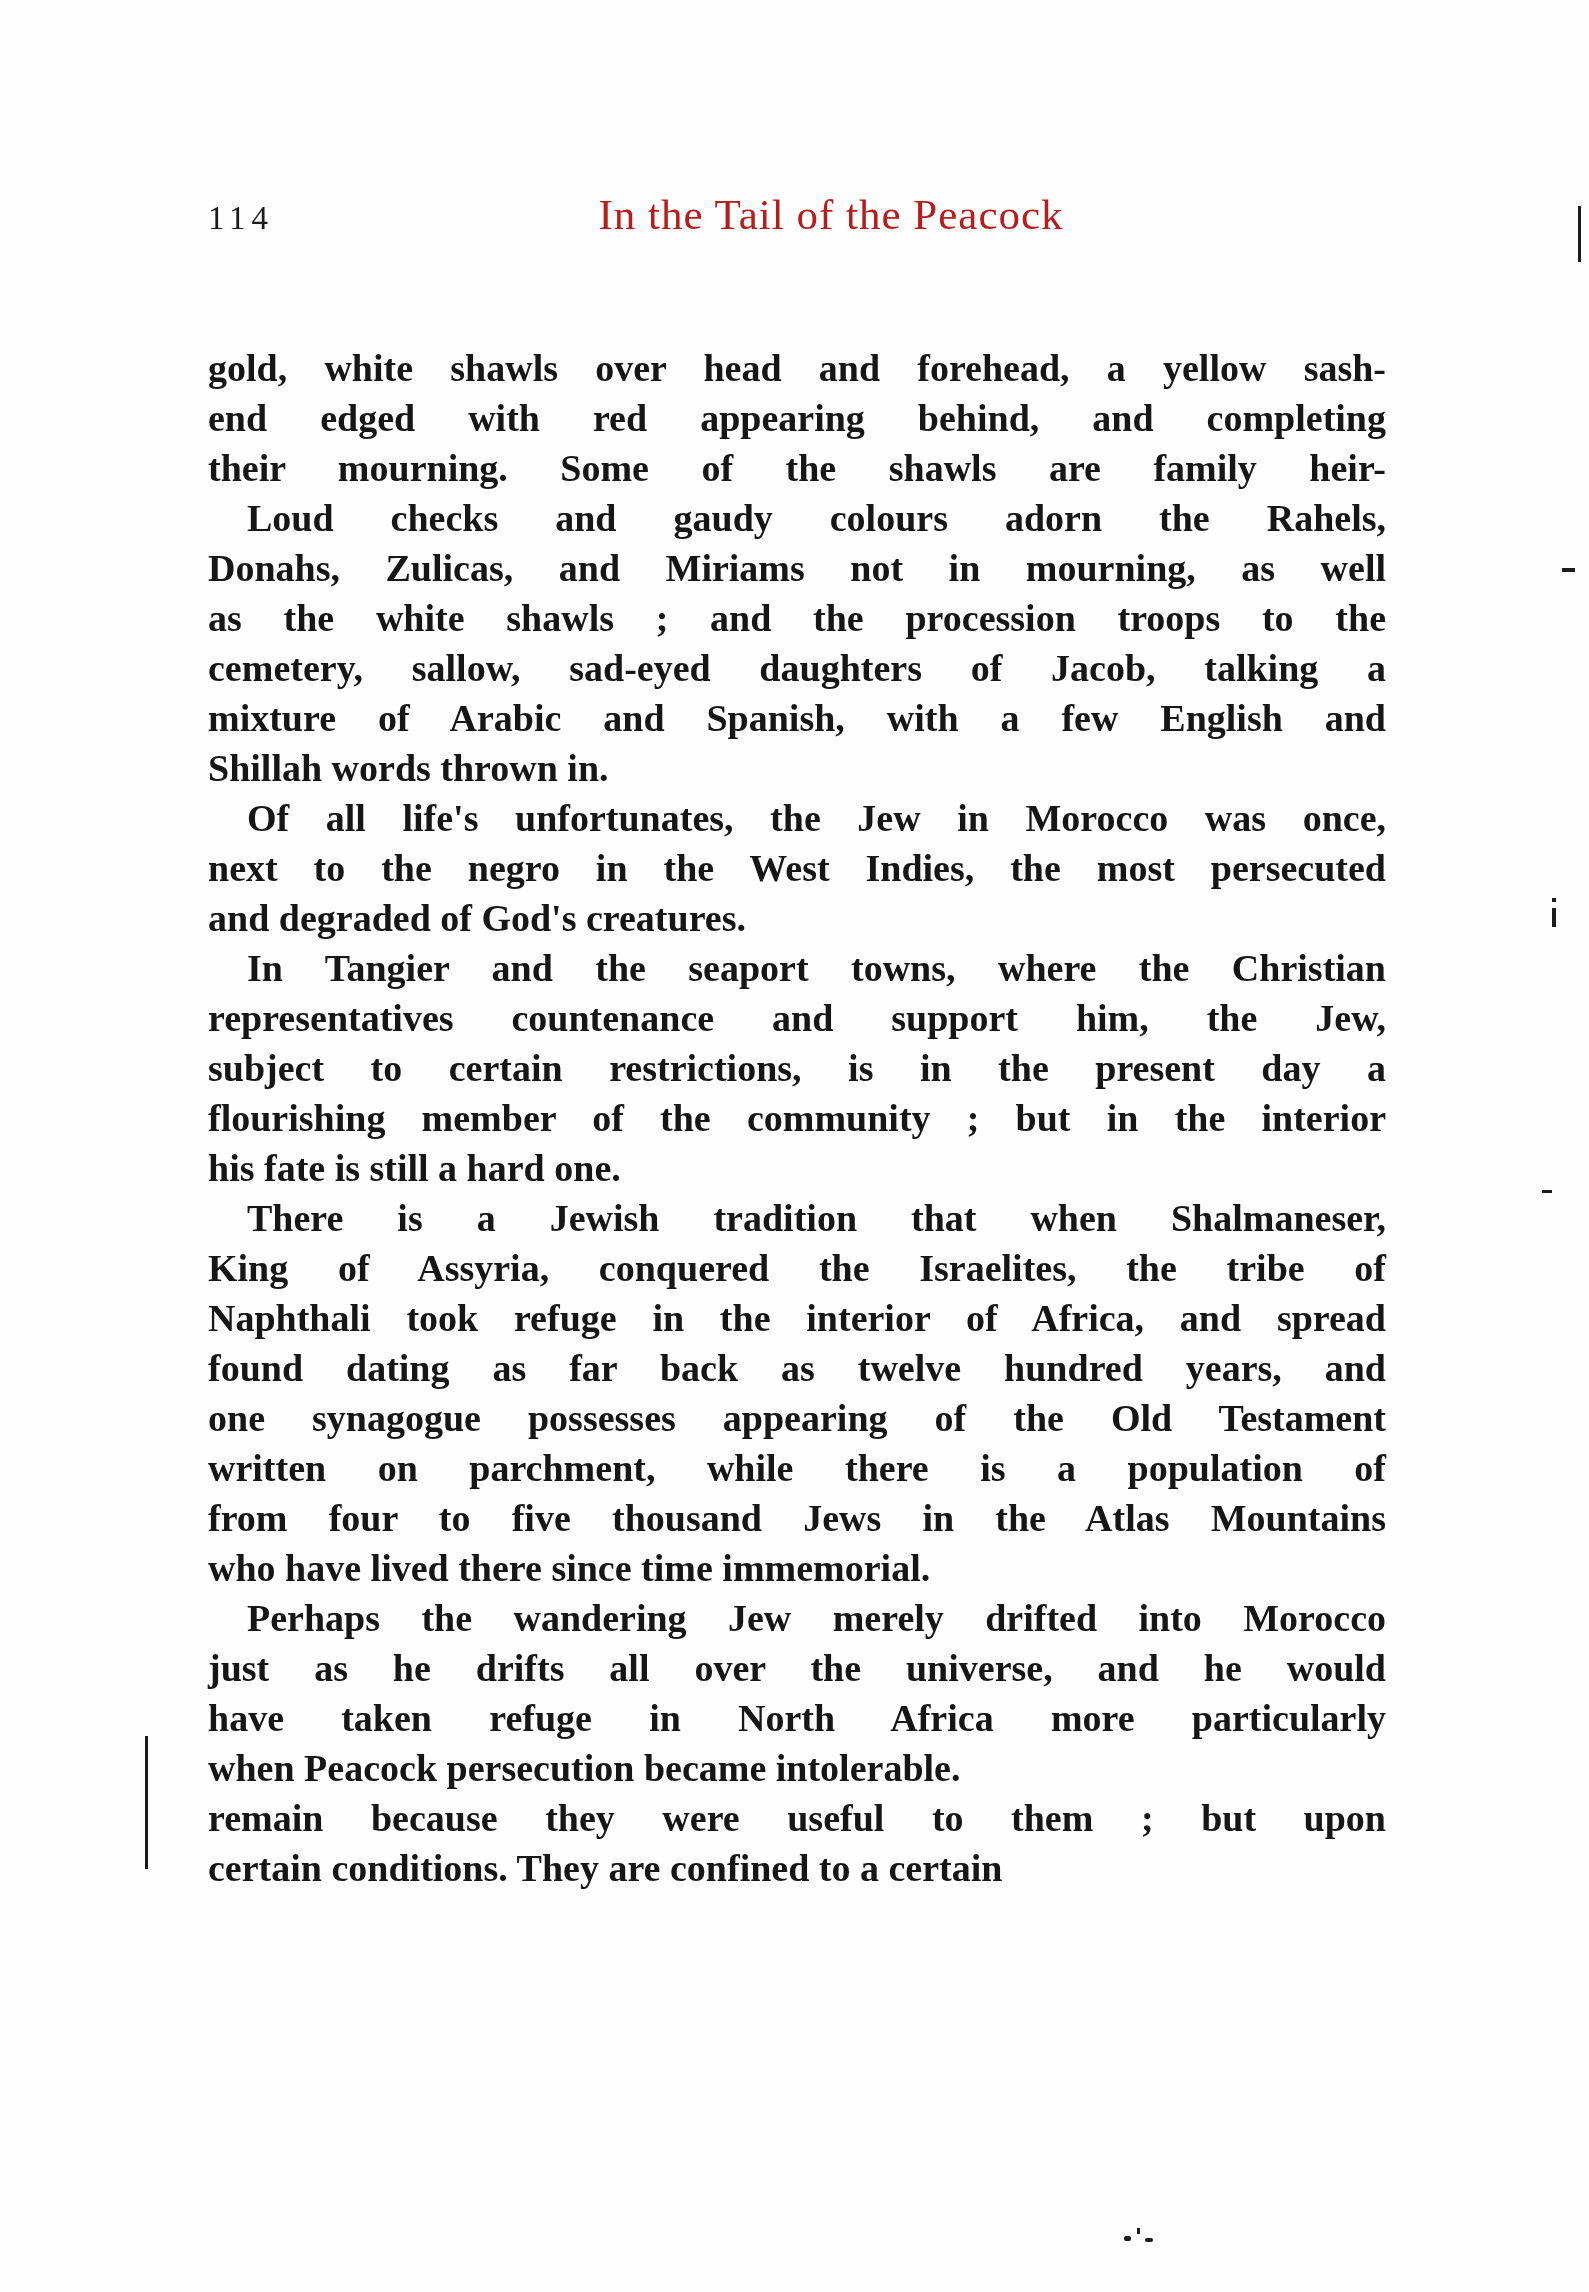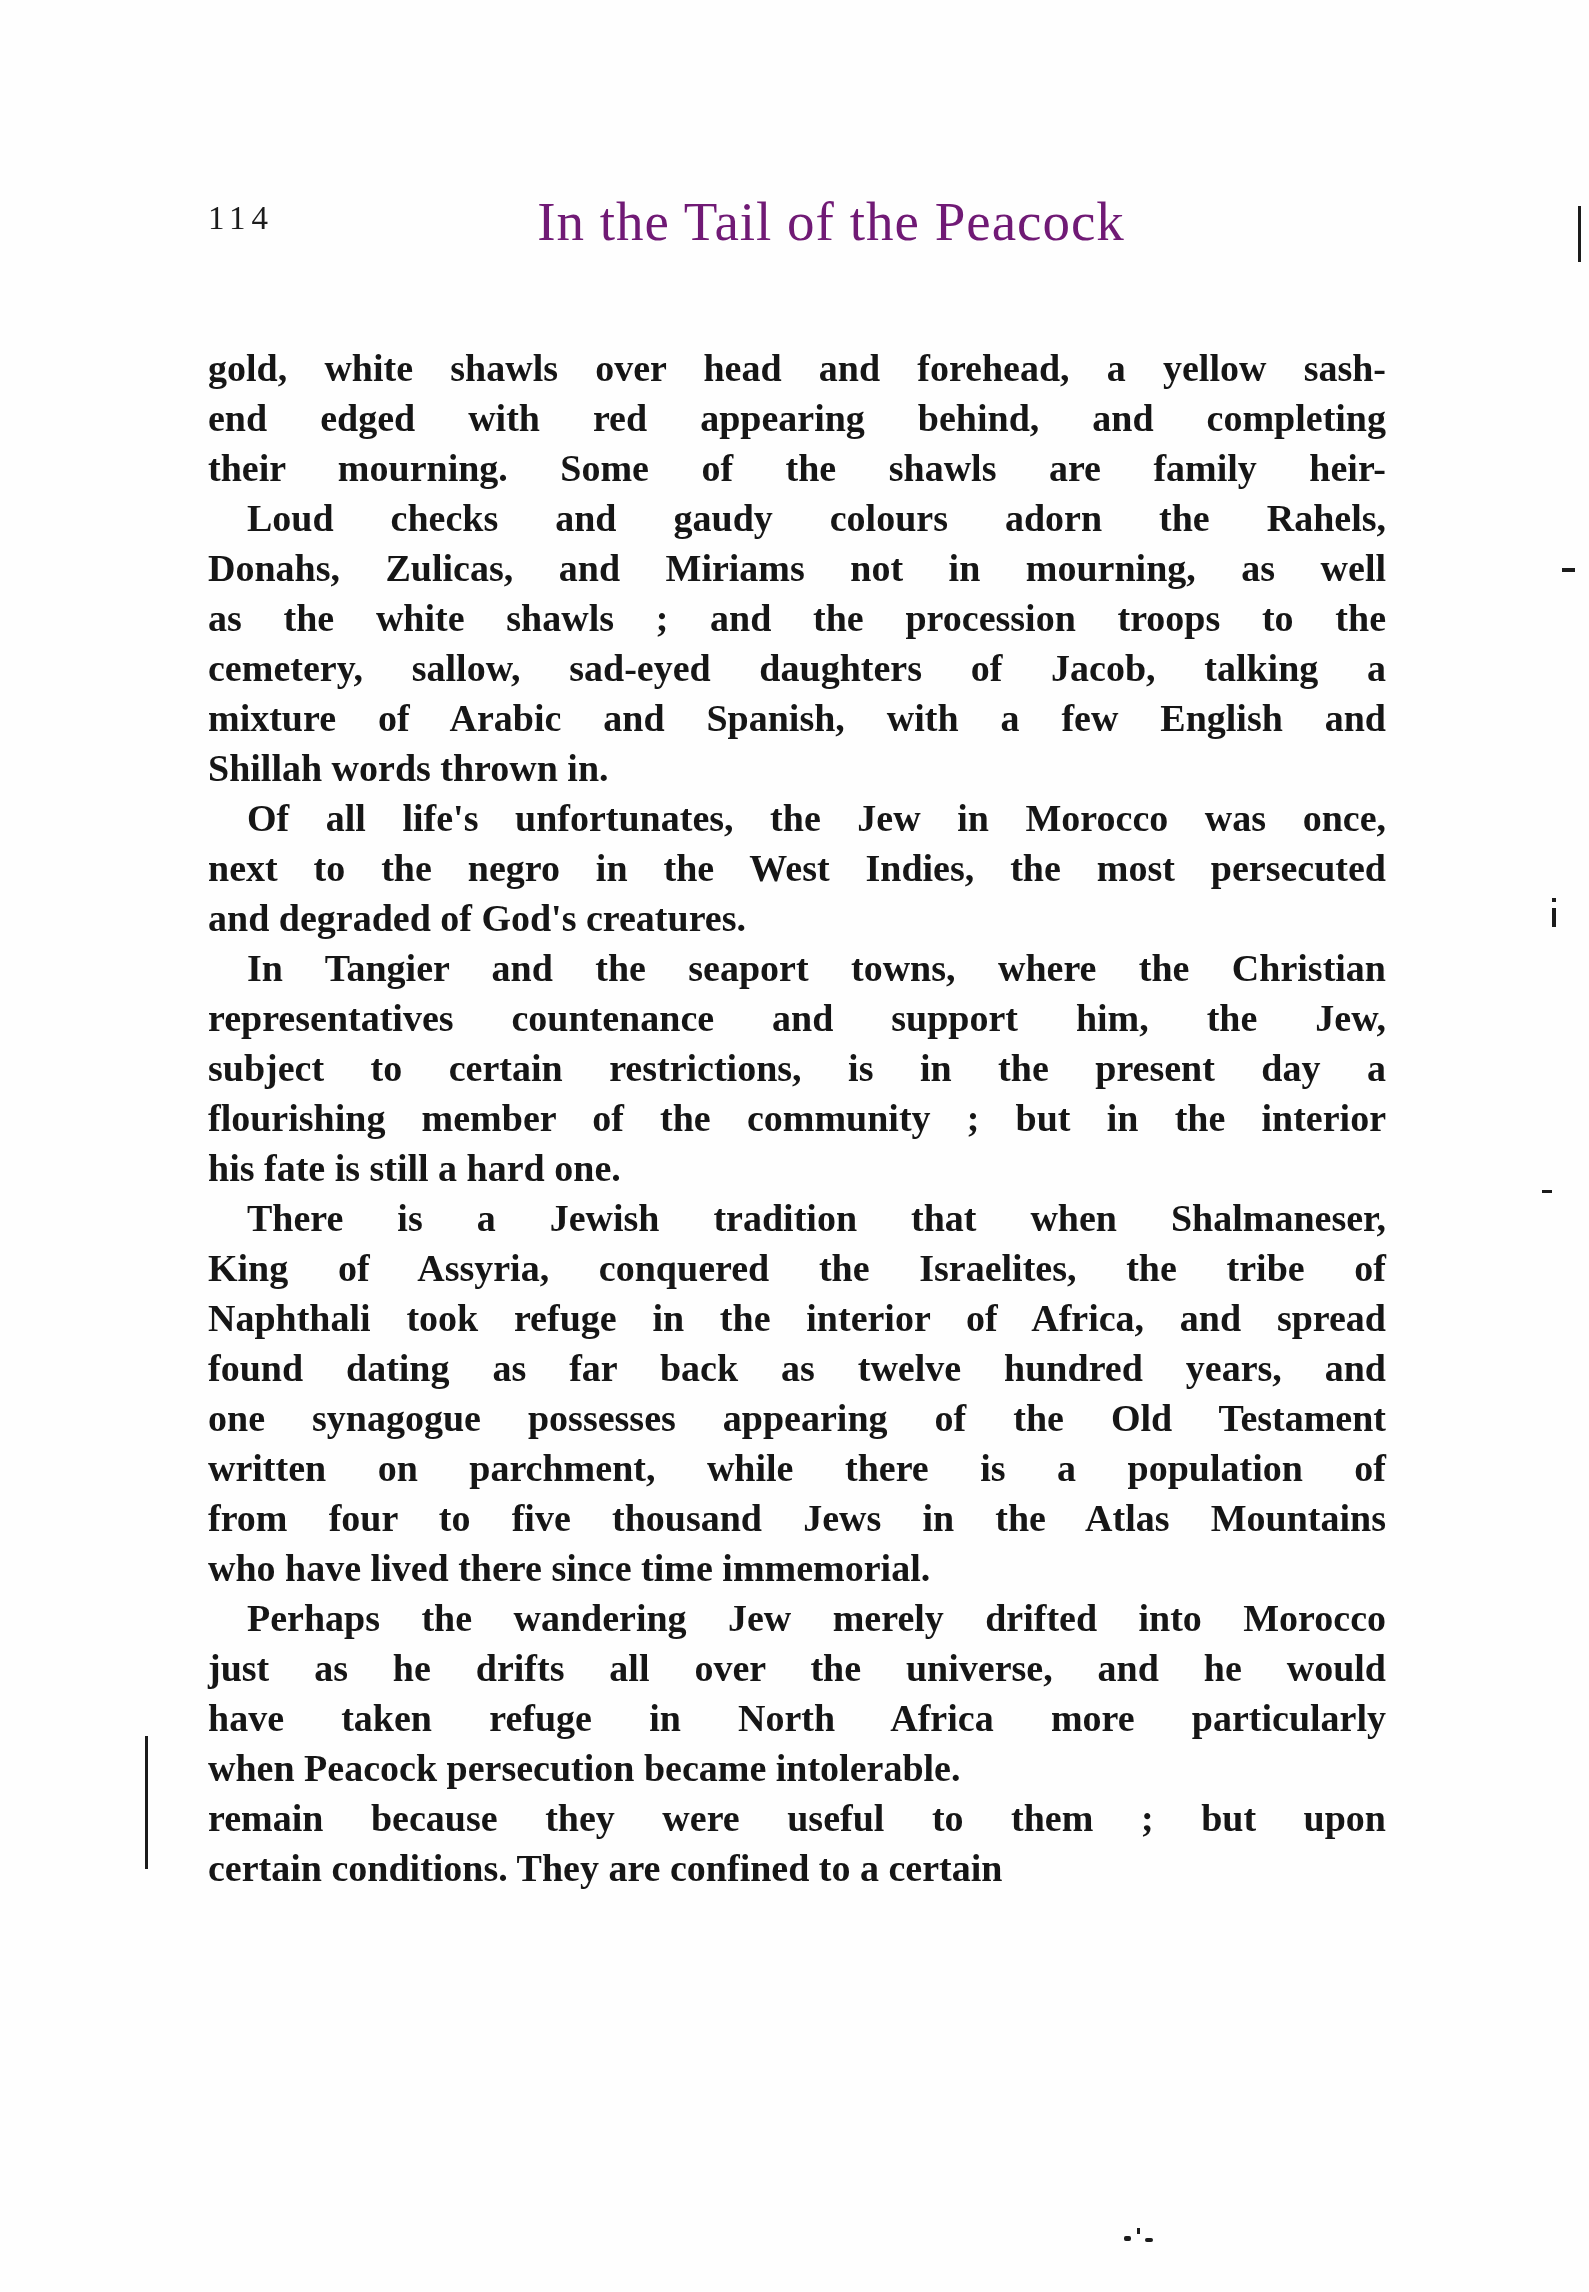--- a/index.html
+++ b/index.html
@@ -34,23 +34,23 @@
     letter-spacing: 5.8px;
     color: #1c1c1c;
   }
   .running-title {
     position: absolute;
     left: 0;
     right: 0;
     top: 0;
     text-align: center;
     padding-left: 68px;
-    font-size: 55px;
+    font-size: 43px;
     letter-spacing: 1px;
-    color: #701a75;
+    color: #b91c1c;
     white-space: nowrap;
   }
   
   .body-text {
     position: absolute;
     left: 208px;
     top: 343px;
     width: 1178px;
     font-size: 38px;
     font-weight: bold;

